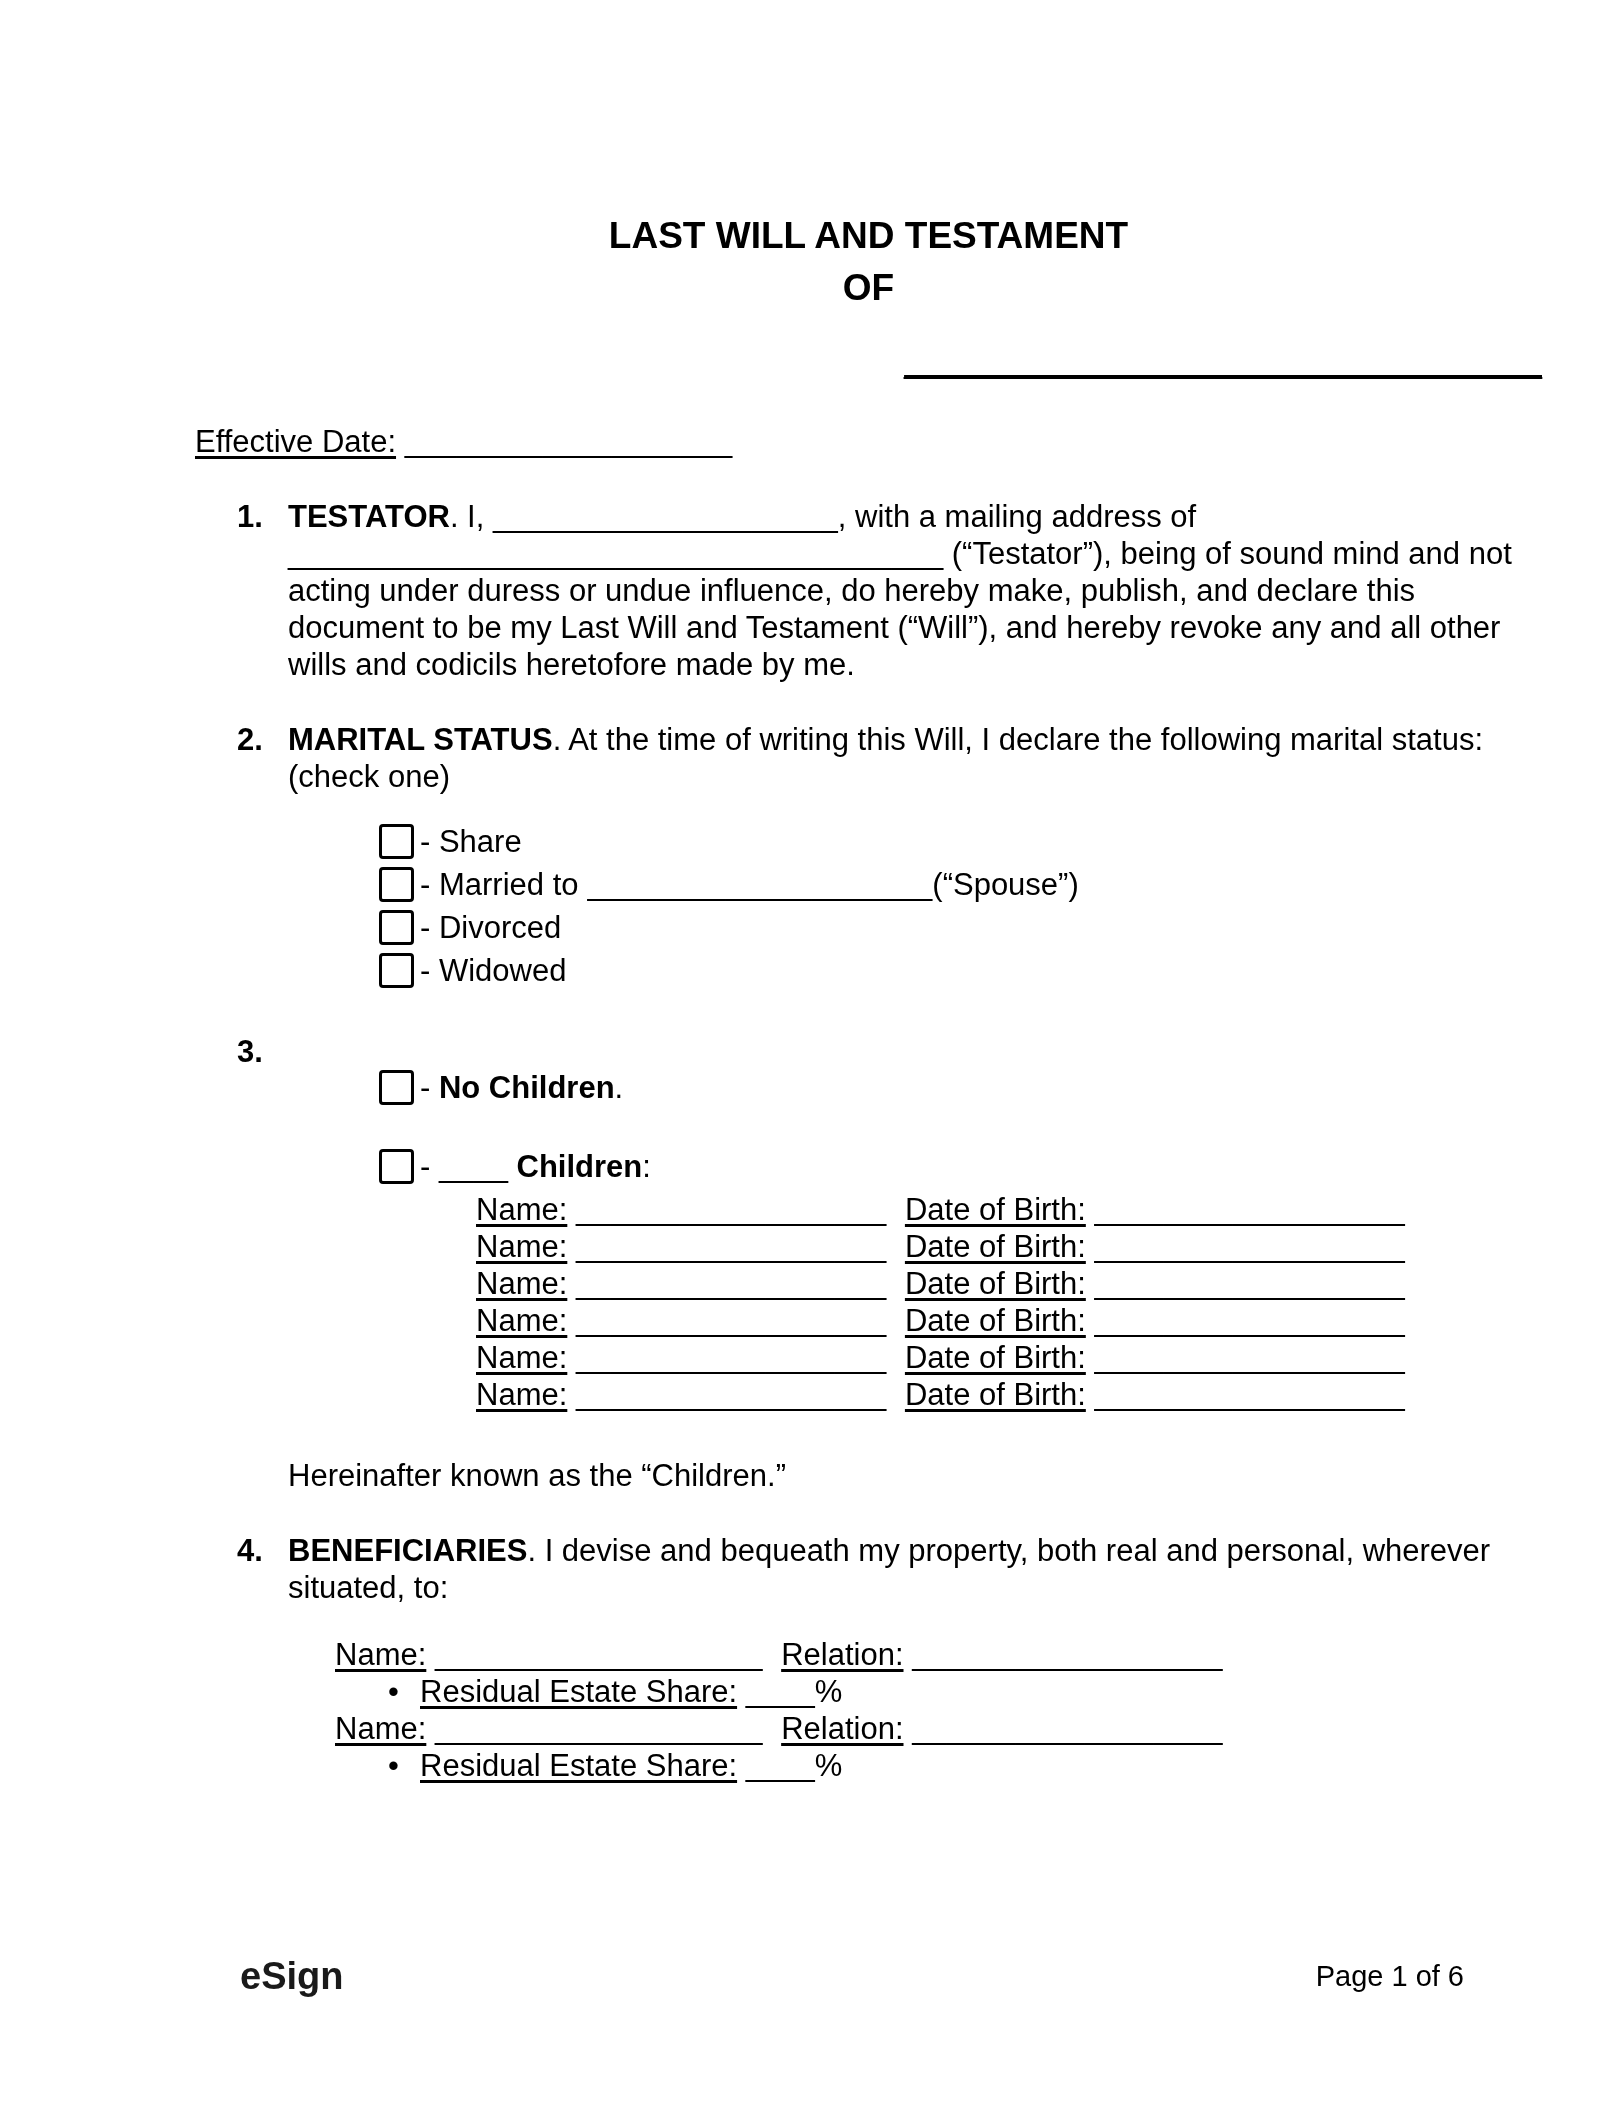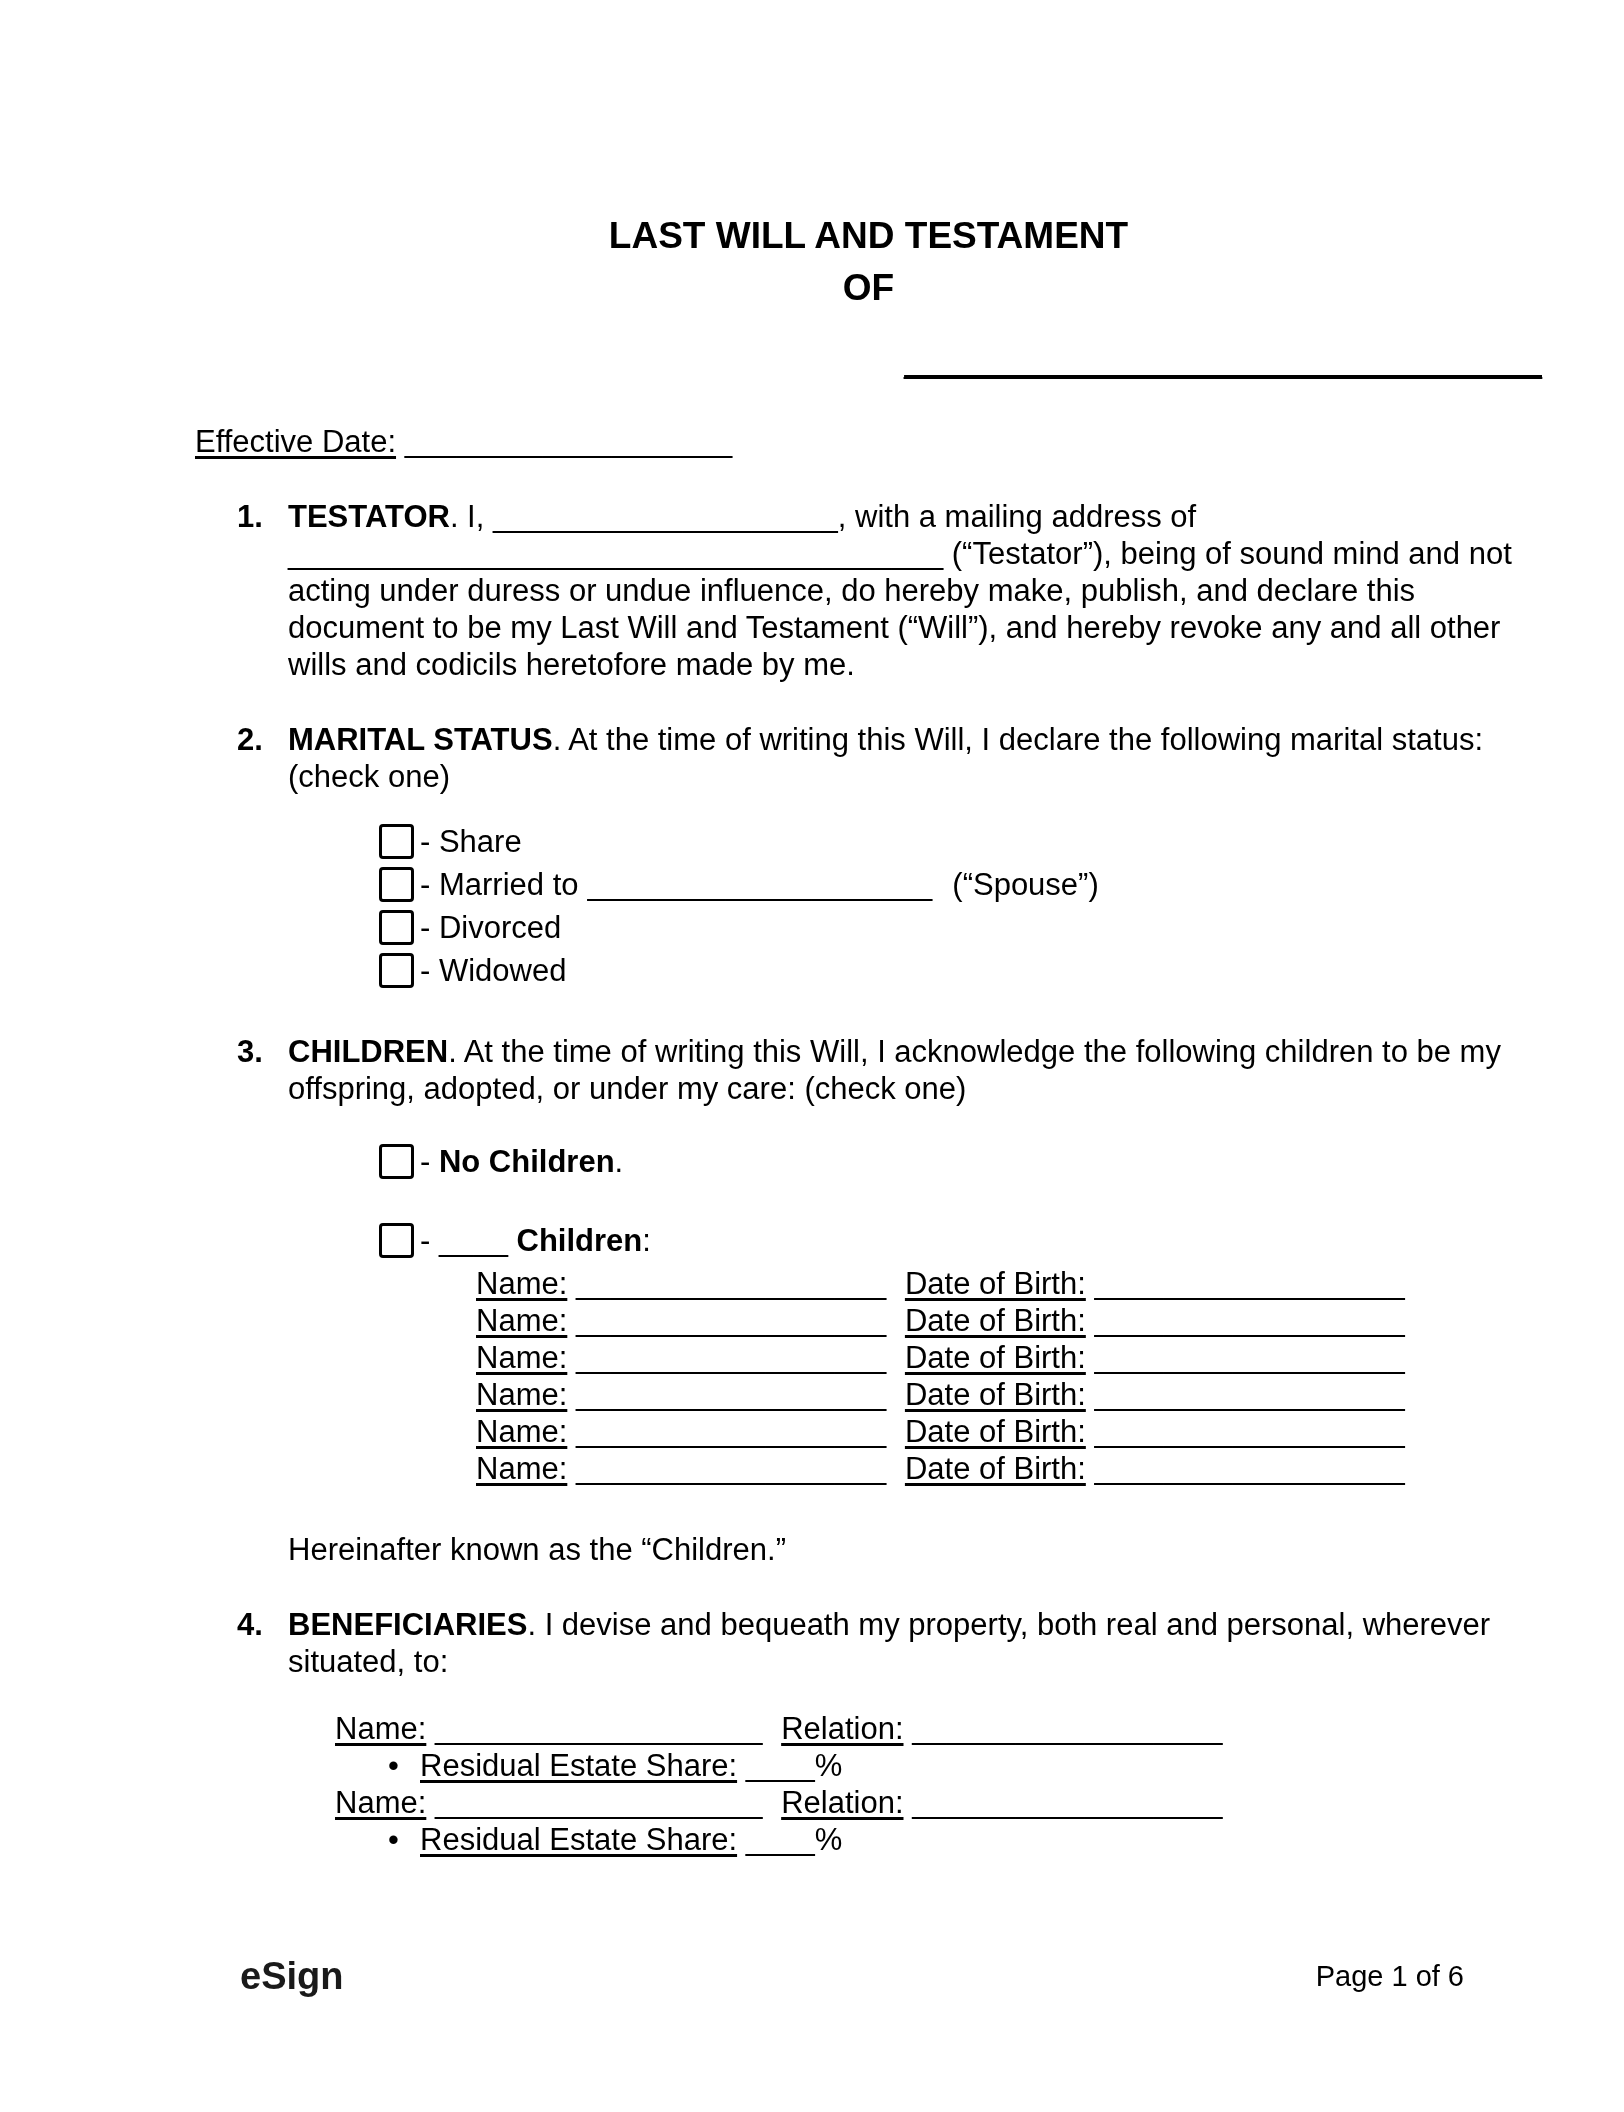--- a/index.html
+++ b/index.html
@@ -92,38 +92,37 @@
 
         <div class="checkbox-group">
           <div class="cb-row">
             <span class="checkbox"></span>
             <span>- Share</span>
           </div>
           <div class="cb-row">
             <span class="checkbox"></span>
             <span>- Married to</span>
             <span style="margin-left:9px;">____________________</span>
-            <span style="margin-left:20px;">(“Spouse”)</span>
+            <span style="margin-left:0;">(“Spouse”)</span>
           </div>
           <div class="cb-row">
             <span class="checkbox"></span>
             <span>- Divorced</span>
           </div>
           <div class="cb-row">
             <span class="checkbox"></span>
             <span>- Widowed</span>
           </div>
         </div>
       </div>
     </div>
 
     <div class="section">
       <div class="sec-num">3.</div>
       <div class="sec-body">
-        <p class="para"><b>CHILDREN</b><span>. At the time of writing this Will, I acknowledge the following children to be my offspring, adopted, or under my care: (check one)</span></p>
 
         <div class="checkbox-group children-group">
           <div class="cb-row big-gap">
             <span class="checkbox"></span>
             <span><span>- </span><b>No Children</b><span>.</span></span>
           </div>
           <div class="cb-row">
             <span class="checkbox"></span>
             <span><span>- </span><span class="blank">____</span>
               <b>Children</b><span>:</span></span>

